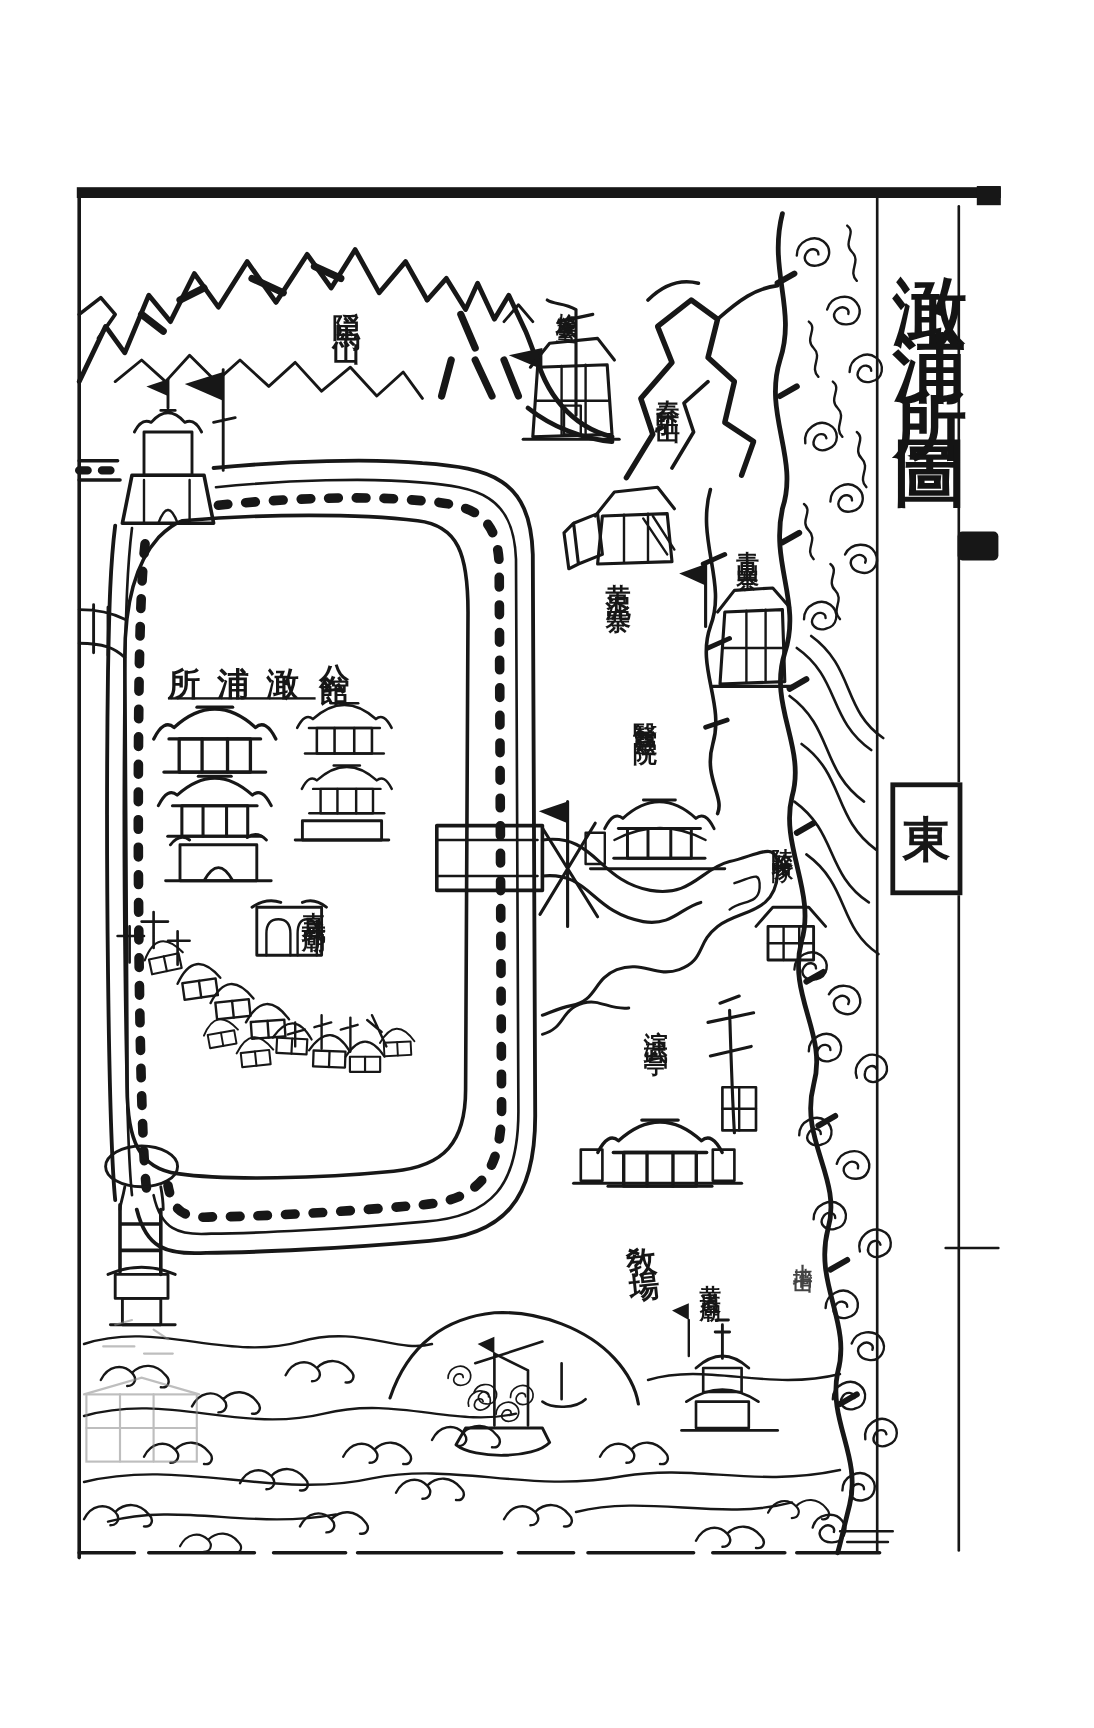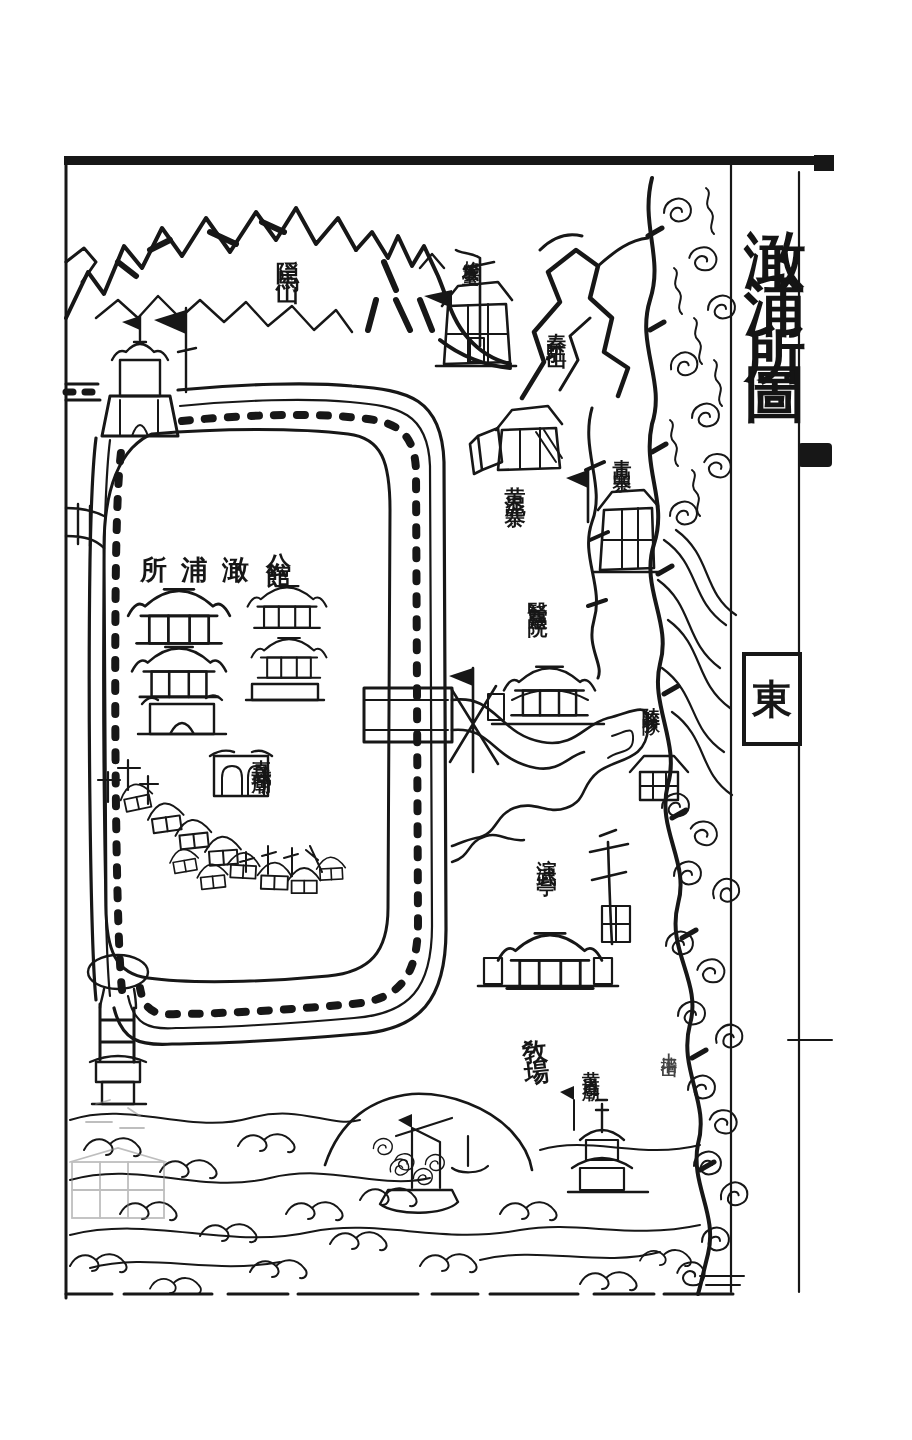--- a/index.html
+++ b/index.html
@@ -8,21 +8,21 @@
     font-family:"DejaVu Sans",sans-serif;color:#171717;overflow:hidden;
   }
   svg{position:absolute;left:0;top:0;}
   .ink{stroke:#171717;fill:none;stroke-linecap:round;stroke-linejoin:round;}
   .lbl{
     position:absolute;writing-mode:vertical-rl;text-orientation:upright;
     font-weight:700;white-space:nowrap;line-height:1;z-index:5;color:#161616;
   }
   .lbl-h{
     position:absolute;writing-mode:horizontal-tb;font-weight:700;
-    white-space:nowrap;z-index:5;color:#161616;
+    white-space:nowrap;z-index:5;color:#161616;text-decoration:underline;
   }
   .map-title{
     position:absolute;left:733px;top:180px;
     writing-mode:vertical-rl;text-orientation:upright;
     font-size:62px;letter-spacing:46px;font-weight:700;z-index:5;color:#141414;
   }
   .compass-box{
     position:absolute;left:742px;top:652px;width:52px;height:86px;
     border:4px solid #171717;display:flex;align-items:center;justify-content:center;
     font-size:40px;font-weight:700;z-index:5;background:#fff;

